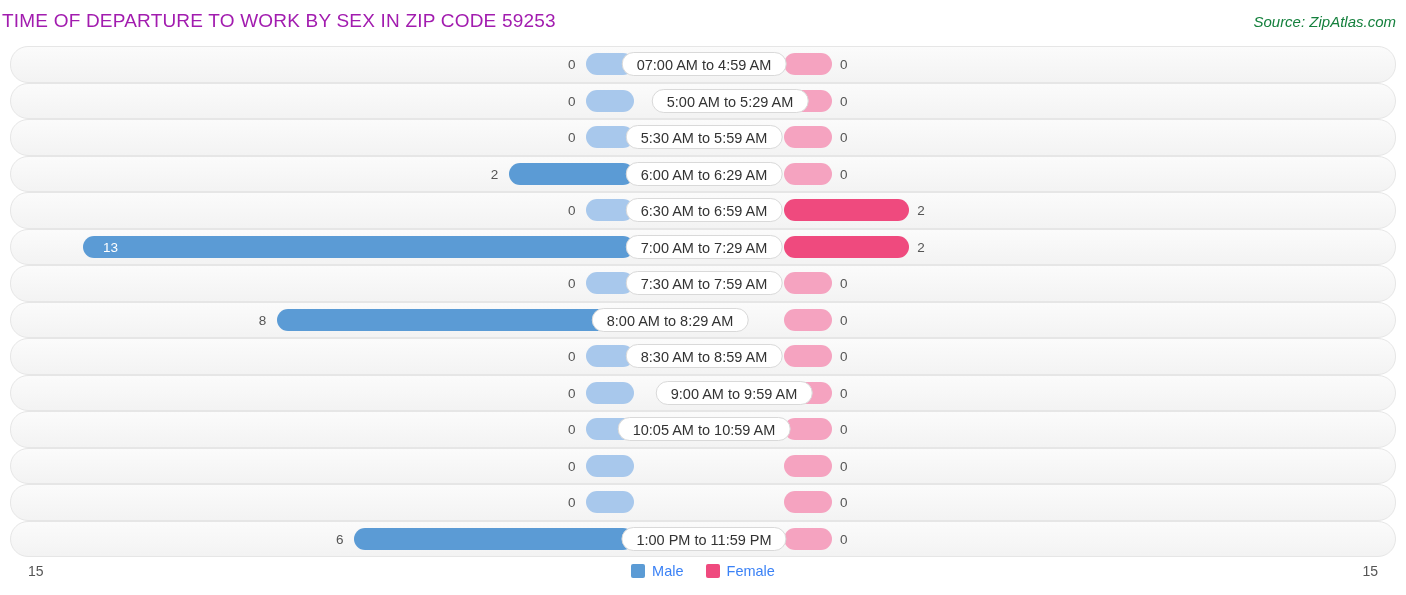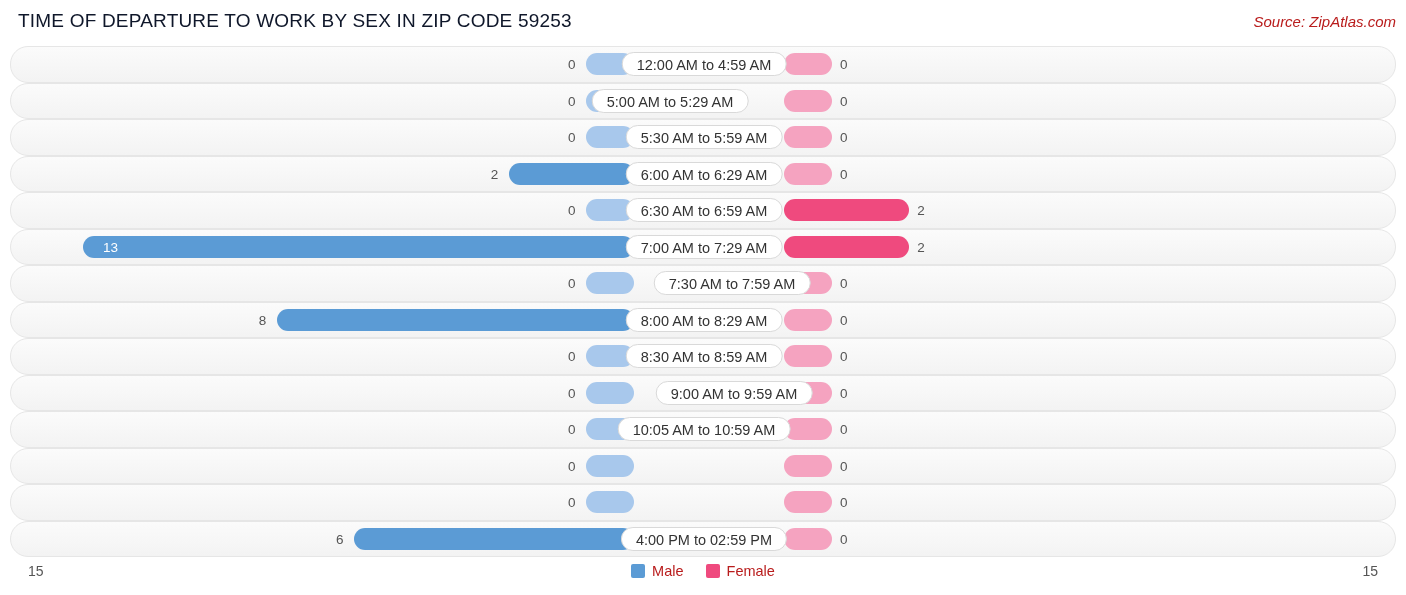--- a/index.html
+++ b/index.html
@@ -14,34 +14,34 @@
     color: #333333;
     position: relative;
     overflow: hidden;
   }
   .header {
     position: relative;
     height: 46px;
   }
   .title {
     position: absolute;
-    left: 18px;
+    left: 2px;
     top: 10px;
     font-size: 19px;
-    color: #0f172a;
+    color: #a21caf;
     letter-spacing: 0.2px;
     white-space: nowrap;
   }
   .source {
     position: absolute;
     right: 10px;
     top: 13px;
     font-size: 15px;
     font-style: italic;
-    color: #b91c1c;
+    color: #15803d;
     white-space: nowrap;
   }
   .chart {
     position: relative;
     margin: 0 10px;
   }
   .row {
     position: relative;
     height: 36.5px;
     background: linear-gradient(to bottom, #fbfbfb, #f3f3f3);
@@ -127,21 +127,21 @@
     display: flex;
     justify-content: center;
     align-items: center;
     gap: 22px;
   }
   .legend-item {
     display: flex;
     align-items: center;
     gap: 7px;
     font-size: 14.5px;
-    color: #b91c1c;
+    color: #3b82f6;
   }
   .swatch {
     width: 14px;
     height: 14px;
     border-radius: 2px;
     display: inline-block;
   }
 </style>
 </head>
 <body>
@@ -151,30 +151,30 @@
   <div class="source">Source: ZipAtlas.com</div>
 </div>
 
 <div class="chart" id="chart-body">
     <div class="row">
       <div class="row-inner">
         <div class="bar-male zero" style="left: 575px; width: 48px;"></div>
         <div class="val" style="left: 557px;">0</div>
         <div class="bar-female zero" style="left: 773px; width: 48px;"></div>
         <div class="val" style="left: 829px;">0</div>
-        <div class="cat-label" style="left: 693px;">12:00 AM to 4:59 AM</div>
-      </div>
-    </div>
-    <div class="row">
-      <div class="row-inner">
-        <div class="bar-male zero" style="left: 575px; width: 48px;"></div>
-        <div class="val" style="left: 557px;">0</div>
-        <div class="bar-female zero" style="left: 773px; width: 48px;"></div>
-        <div class="val" style="left: 829px;">0</div>
-        <div class="cat-label" style="left: 659px;">5:00 AM to 5:29 AM</div>
+        <div class="cat-label" style="left: 693px;">07:00 AM to 4:59 AM</div>
+      </div>
+    </div>
+    <div class="row">
+      <div class="row-inner">
+        <div class="bar-male zero" style="left: 575px; width: 48px;"></div>
+        <div class="val" style="left: 557px;">0</div>
+        <div class="bar-female zero" style="left: 773px; width: 48px;"></div>
+        <div class="val" style="left: 829px;">0</div>
+        <div class="cat-label" style="left: 719px;">5:00 AM to 5:29 AM</div>
       </div>
     </div>
     <div class="row">
       <div class="row-inner">
         <div class="bar-male zero" style="left: 575px; width: 48px;"></div>
         <div class="val" style="left: 557px;">0</div>
         <div class="bar-female zero" style="left: 773px; width: 48px;"></div>
         <div class="val" style="left: 829px;">0</div>
         <div class="cat-label" style="left: 693px;">5:30 AM to 5:59 AM</div>
       </div>
@@ -205,30 +205,30 @@
         <div class="val" style="left: 906.333px;">2</div>
         <div class="cat-label" style="left: 693px;">7:00 AM to 7:29 AM</div>
       </div>
     </div>
     <div class="row">
       <div class="row-inner">
         <div class="bar-male zero" style="left: 575px; width: 48px;"></div>
         <div class="val" style="left: 557px;">0</div>
         <div class="bar-female zero" style="left: 773px; width: 48px;"></div>
         <div class="val" style="left: 829px;">0</div>
-        <div class="cat-label" style="left: 693px; margin-left: 28px;">7:30 AM to 7:59 AM</div>
+        <div class="cat-label" style="left: 693px;">7:30 AM to 7:59 AM</div>
       </div>
     </div>
     <div class="row">
       <div class="row-inner">
         <div class="bar-male" style="left: 265.667px; width: 357.333px;"></div>
         <div class="val" style="left: 247.667px;">8</div>
         <div class="bar-female zero" style="left: 773px; width: 48px;"></div>
         <div class="val" style="left: 829px;">0</div>
-        <div class="cat-label" style="left: 693px;">8:00 AM to 8:29 AM</div>
+        <div class="cat-label" style="left: 659px;">8:00 AM to 8:29 AM</div>
       </div>
     </div>
     <div class="row">
       <div class="row-inner">
         <div class="bar-male zero" style="left: 575px; width: 48px;"></div>
         <div class="val" style="left: 557px;">0</div>
         <div class="bar-female zero" style="left: 773px; width: 48px;"></div>
         <div class="val" style="left: 829px;">0</div>
         <div class="cat-label" style="left: 693px;">8:30 AM to 8:59 AM</div>
       </div>
@@ -266,21 +266,21 @@
         <div class="bar-female zero" style="left: 773px; width: 48px;"></div>
         <div class="val" style="left: 829px;">0</div>
       </div>
     </div>
     <div class="row">
       <div class="row-inner">
         <div class="bar-male" style="left: 343px; width: 280px;"></div>
         <div class="val" style="left: 325px;">6</div>
         <div class="bar-female zero" style="left: 773px; width: 48px;"></div>
         <div class="val" style="left: 829px;">0</div>
-        <div class="cat-label" style="left: 693px;">4:00 PM to 02:59 PM</div>
+        <div class="cat-label" style="left: 693px;">1:00 PM to 11:59 PM</div>
       </div>
     </div>
   </div>
 
 <div class="footer">
   <div class="axis-left">15</div>
   <div class="axis-right">15</div>
   <div class="legend">
     <div class="legend-item">
       <span class="swatch" id="sw-male" style="background: rgb(91, 155, 213);"></span>

